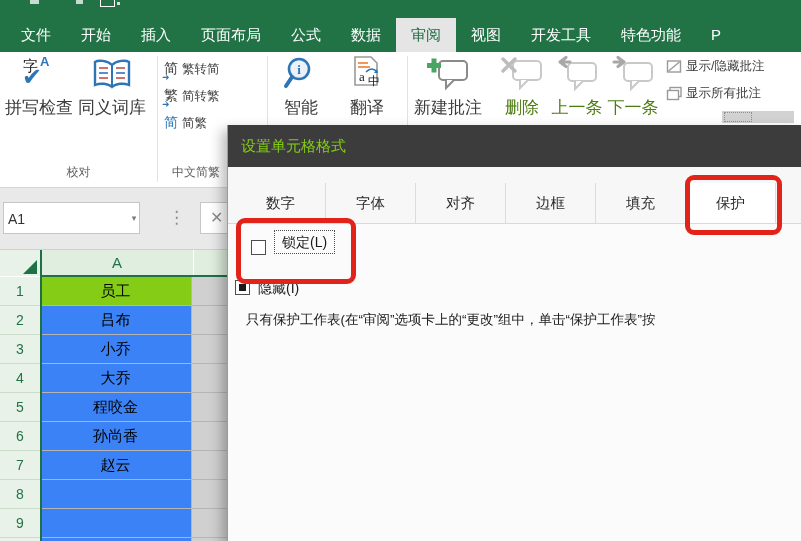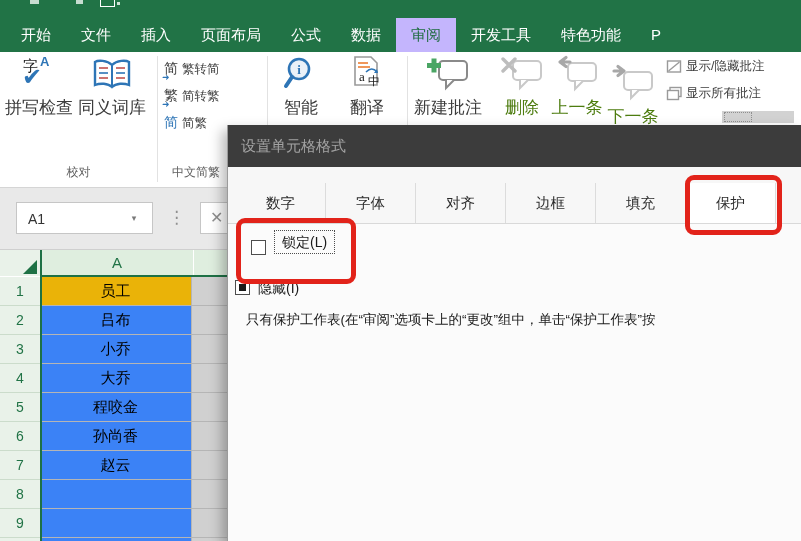--- a/index.html
+++ b/index.html
@@ -8,21 +8,21 @@
   .abs{position:absolute;}
 
   
   .titlebar{left:0;top:0;width:801px;height:52px;background:#217346;}
   .tb-frag-a{left:30px;top:0;width:9px;height:4px;background:rgba(255,255,255,.75);}
   .tb-frag-b{left:76px;top:0;width:7px;height:4px;background:rgba(255,255,255,.75);}
   .tb-frag-box{left:100px;top:-3px;width:13px;height:8px;border:1.5px solid #fff;background:#217346;}
   .tb-frag-dot{left:117px;top:2px;width:3px;height:3px;background:#cfe3d6;}
   .tabs-row{left:6px;top:18px;height:34px;display:flex;align-items:stretch;}
   .rtab{color:#fff;font-size:15px;line-height:34px;padding:0 15px;white-space:nowrap;}
-  .rtab.selected{background:#c4b5fd;color:#1e6b40;}
+  .rtab.selected{background:#e5e5e5;color:#1e6b40;}
 
   
   .ribbon{left:0;top:52px;width:801px;height:136px;background:#fff;border-bottom:1px solid #d5d5d5;box-sizing:border-box;}
   .vsep{position:absolute;top:4px;width:1px;height:126px;background:#e2e2e2;}
   .bigbtn{position:absolute;display:flex;flex-direction:column;align-items:center;}
   .bigbtn .lbl{font-size:17px;color:#3b3b3b;margin-top:3px;white-space:nowrap;}
   .bigbtn.disabled .lbl{color:#4d7c0f;}
   .smallrow{position:absolute;display:flex;align-items:center;font-size:12.5px;color:#3b3b3b;white-space:nowrap;}
   .grplabel{position:absolute;font-size:12px;color:#5f5f5f;text-align:center;white-space:nowrap;}
   .cjk-ico{font-size:14px;color:#3b3b3b;position:relative;margin-right:4px;}
@@ -30,49 +30,49 @@
   .cjk-ico.blue{color:#2e75b6;}
   .spellico{position:relative;width:36px;height:36px;}
   .spellico .zi{position:absolute;left:2px;top:0;font-size:15px;color:#222;}
   .spellico .aa{position:absolute;left:19px;top:-3px;font-size:13px;font-weight:bold;color:#2e75b6;}
   .spellico .chk{position:absolute;left:1px;top:6px;font-size:24px;color:#2e75b6;font-weight:bold;}
   .pill-frag{left:722px;top:59px;width:72px;height:12px;background:#d2d2d2;}
   .pill-frag .dotbox{position:absolute;left:2px;top:1px;width:26px;height:8px;border:1px dotted #8f8f8f;}
 
   
   .fbar{left:0;top:188px;width:801px;height:62px;background:#e9e9e9;border-bottom:1px solid #cfcfcf;box-sizing:border-box;}
-  .namebox{left:16px;top:202px;width:137px;height:32px;background:#fff;border:1px solid #c6c6c6;
-           font-size:14px;color:#333;line-height:32px;padding-left:11px;box-sizing:border-box;}
+  .namebox{left:3px;top:202px;width:137px;height:32px;background:#fff;border:1px solid #c6c6c6;
+           font-size:14px;color:#333;line-height:32px;padding-left:4px;box-sizing:border-box;}
   .namecaret{left:126px;top:202px;width:16px;height:32px;line-height:32px;color:#7a7a7a;font-size:9px;text-align:center;}
   .grip{left:168px;top:204px;font-size:17px;color:#8f8f8f;line-height:28px;}
   .fxbox{left:200px;top:202px;width:60px;height:32px;background:#fff;border:1px solid #c6c6c6;box-sizing:border-box;}
   .cancelx{left:210px;top:202px;width:20px;height:32px;line-height:32px;color:#8f8f8f;font-size:16px;font-weight:bold;}
 
   
   .corner{left:0;top:250px;width:40px;height:26px;background:#e9f2e9;}
   .corner .tri{position:absolute;right:3px;bottom:2px;width:0;height:0;
                border-left:14px solid transparent;border-bottom:14px solid #1e7145;}
   .colhdr{top:250px;height:26px;background:#dfeedf;color:#217346;font-size:15px;text-align:center;line-height:26px;}
   .hline-green{left:40px;top:275px;width:187px;height:2px;background:#1e7145;z-index:5;}
   .vline-green{left:40px;top:250px;width:2px;height:291px;background:#1e7145;z-index:5;}
   .rows{left:0;top:277px;width:227px;}
   .row{display:flex;height:29px;}
   .rn{width:40px;background:#e9f2e9;color:#217346;font-size:14px;text-align:center;line-height:29px;
       border-bottom:1px solid #cbdccb;box-sizing:border-box;}
   .ca{width:152px;background:#3b82f6;border-right:1px solid #b5b5b5;border-bottom:1px solid #b5b5b5;
       box-sizing:border-box;font-size:15px;color:#000;text-align:center;line-height:28px;overflow:hidden;}
   .cb{width:35px;background:#d0d0d0;border-bottom:1px solid #b5b5b5;box-sizing:border-box;}
-  .row.active .ca{background:#eab308;}
+  .row.active .ca{background:#84cc16;}
 
   
   .dialog{left:227px;top:125px;width:574px;height:416px;background:#f7f7f7;
           border-left:1px solid #9b9b9b;box-sizing:border-box;z-index:40;
           box-shadow:-5px 5px 12px rgba(0,0,0,.28);}
   .dlg-title{position:absolute;left:0;top:0;width:100%;height:42px;background:#3c3c3c;
-             color:#a3a3a3;font-size:15px;line-height:42px;padding-left:13px;box-sizing:border-box;}
+             color:#84cc16;font-size:15px;line-height:42px;padding-left:13px;box-sizing:border-box;}
   .dlg-tabs{position:absolute;left:8px;top:58px;height:40px;display:flex;}
   .dtab{width:90px;text-align:center;line-height:40px;font-size:14.5px;color:#2b2b2b;
         border-right:1px solid #dcdcdc;box-sizing:border-box;}
   .dtab.selected{background:#fff;text-align:center;}
   .dlg-tabline{position:absolute;left:0;top:98px;width:100%;height:1px;background:#d9d9d9;}
   .dlg-content{position:absolute;left:0;top:99px;width:100%;height:317px;background:#fbfbfb;}
   .cbx{position:absolute;width:15px;height:15px;background:#fff;border:1px solid #4d4d4d;box-sizing:border-box;}
   .cbx .inner{position:absolute;left:3px;top:3px;width:7px;height:7px;background:#1a1a1a;}
   .cbx-label{position:absolute;font-size:14px;color:#1a1a1a;white-space:nowrap;}
   .focus-dotted{border:1px dotted #4d4d4d;padding:3px 7px;}
@@ -90,27 +90,28 @@
 <body>
 
 <div class="app">
 
   <div class="abs titlebar">
     <div class="abs tb-frag-a"></div>
     <div class="abs tb-frag-b"></div>
     <div class="abs tb-frag-box"></div>
     <div class="abs tb-frag-dot"></div>
     <div class="abs tabs-row">
+      <span class="rtab">文件</span>
       <span class="rtab">开始</span>
-      <span class="rtab">文件</span>
       <span class="rtab">插入</span>
       <span class="rtab">页面布局</span>
       <span class="rtab">公式</span>
       <span class="rtab">数据</span>
       <span class="rtab selected">审阅</span>
+      <span class="rtab">视图</span>
       <span class="rtab">开发工具</span>
       <span class="rtab">特色功能</span>
       <span class="rtab">P</span>
     </div>
   </div>
 
   <div class="abs ribbon">
     <div class="vsep" style="left:157px"></div>
     <div class="vsep" style="left:267px"></div>
     <div class="vsep" style="left:407px"></div>
@@ -203,21 +204,21 @@
     <div class="bigbtn disabled" style="left:550px;top:3px;width:54px">
       <span>
         <svg width="46" height="38" viewBox="0 0 46 38">
           <rect x="14" y="8" width="28" height="18" rx="4" fill="#fff" stroke="#c9c9c9" stroke-width="2"></rect>
           <path d="M21 26 v8 l8 -8" fill="#fff" stroke="#c9c9c9" stroke-width="2"></path>
           <path d="M16 7 h-8 M12 2.5 l-6 4.5 l6 4.5" fill="none" stroke="#a8a8a8" stroke-width="3.2" stroke-linecap="round" stroke-linejoin="round"></path>
         </svg>
       </span>
       <span class="lbl">上一条</span>
     </div>
-    <div class="bigbtn disabled" style="left:606px;top:12px;width:54px">
+    <div class="bigbtn disabled" style="left:606px;top:3px;width:54px">
       <span>
         <svg width="46" height="38" viewBox="0 0 46 38">
           <rect x="14" y="8" width="28" height="18" rx="4" fill="#fff" stroke="#c9c9c9" stroke-width="2"></rect>
           <path d="M21 26 v8 l8 -8" fill="#fff" stroke="#c9c9c9" stroke-width="2"></path>
           <path d="M4 7 h8 M8 2.5 l6 4.5 l-6 4.5" fill="none" stroke="#a8a8a8" stroke-width="3.2" stroke-linecap="round" stroke-linejoin="round"></path>
         </svg>
       </span>
       <span class="lbl">下一条</span>
     </div>
 

